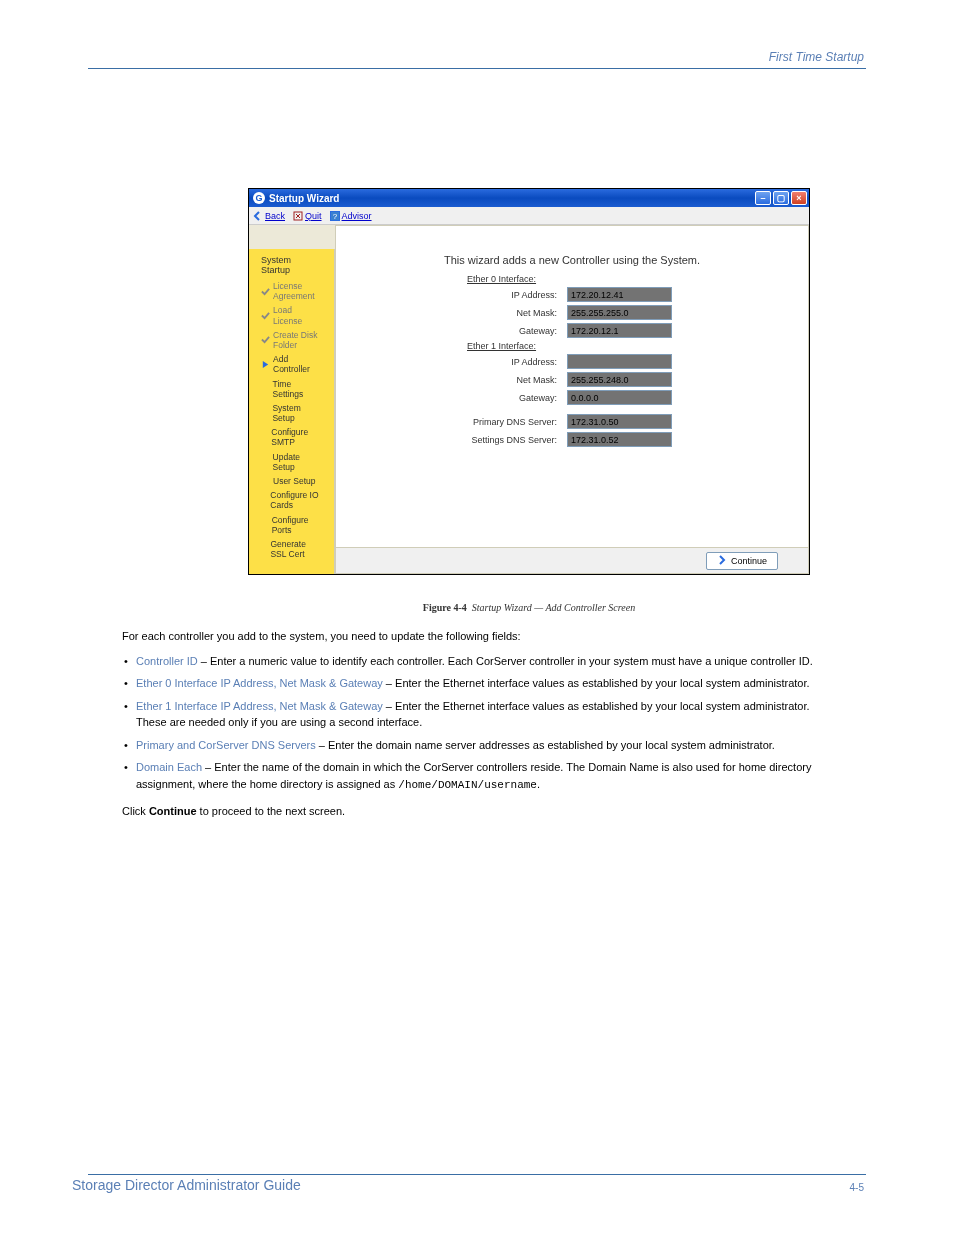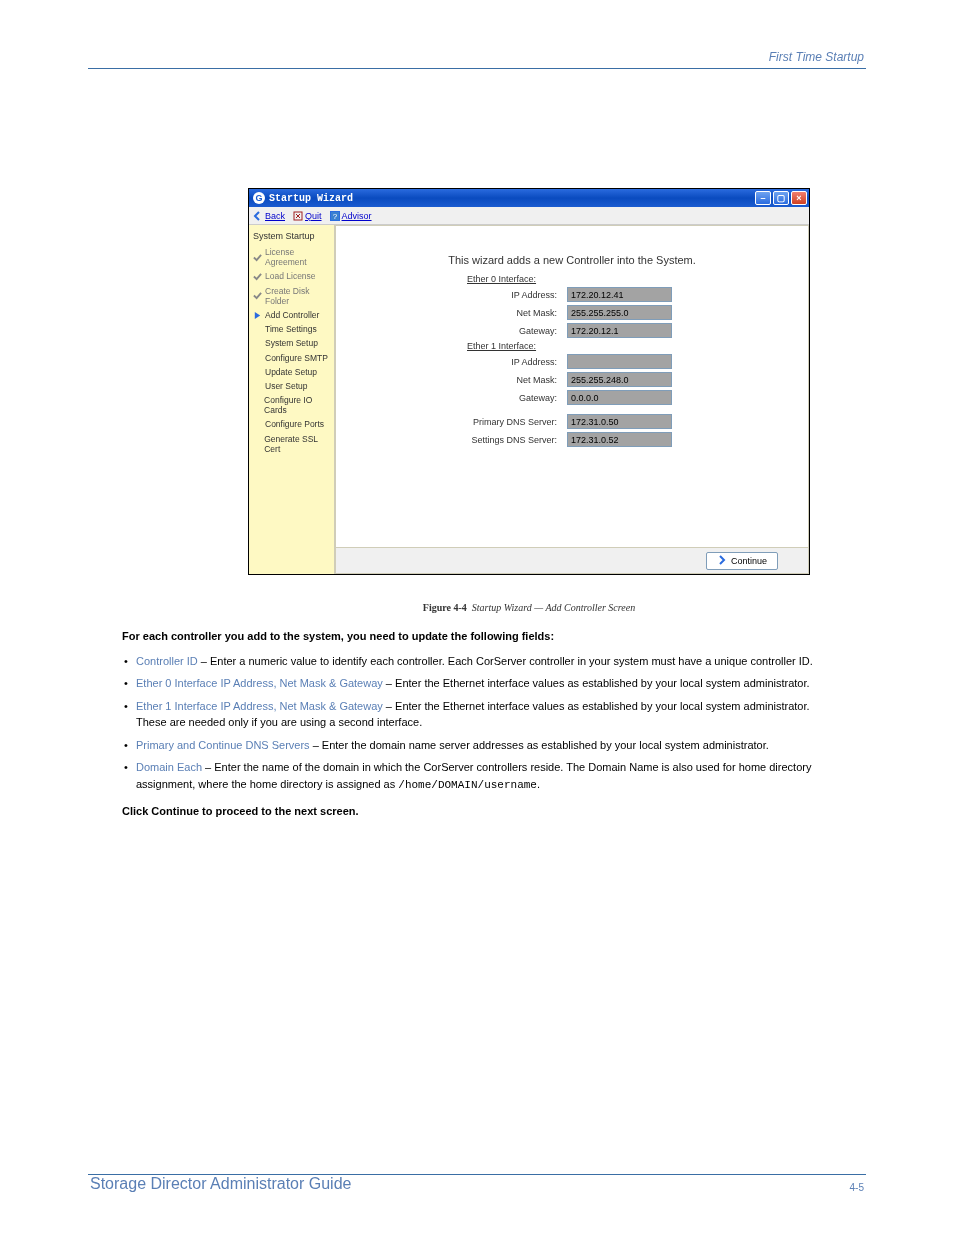--- a/index.html
+++ b/index.html
@@ -65,21 +65,21 @@
     background: #fff;
     color: #1a5bd0;
     border-radius: 6px;
     display: inline-flex;
     align-items: center;
     justify-content: center;
     font-weight: bold;
     margin-right: 4px;
     font-size: 9px;
   }
-  .titlebar-title { flex: 1; font-family: Liberation Mono, monospace; }
+  .titlebar-title { flex: 1; }
   .win-controls { display: flex; gap: 2px; }
   .win-btn {
     width: 16px;
     height: 14px;
     border: 1px solid #fff;
     border-radius: 2px;
     display: flex;
     align-items: center;
     justify-content: center;
     font-size: 9px;
@@ -108,23 +108,24 @@
     width:10px;height:10px;
     display:inline-flex;align-items:center;justify-content:center;
   }
   .body-row {
     display: flex;
     flex: 1;
     min-height: 0;
   }
   .sidebar {
     width: 86px;
-    padding: 4px 2px;
-    background: #fef9c3;
+    padding: 4px 10px;
+    background: #fde047;
     border-right: 1px solid #d0cdb8;
+    margin-top: 24px;
   }
   .sidebar-title {
     color: #333;
     padding: 2px 2px 4px 2px;
   }
   .side-item {
     display: flex;
     align-items: center;
     gap: 3px;
     padding: 2px 2px;
@@ -175,21 +176,21 @@
     width: 155px;
     text-align: right;
     padding-right: 10px;
     font-size: 9px;
   }
   .flabel.u { text-decoration: underline; text-align: left; padding-left: 55px; }
   .finput {
     width: 105px;
     height: 15px;
     border: 1px solid #7f9db9;
-    background: #a3a3a3;
+    background: #737373;
     font-size: 9px;
     padding: 0 3px;
   }
   .finput.disabled { background: #f0f0f0; color:#888; }
   .footer-bar {
     height: 26px;
     background: #f0f0f0;
     border-top: 1px solid #d0cdb8;
     display: flex;
     align-items: center;
@@ -220,21 +221,21 @@
   .caption-line b { font-style: normal; font-weight: bold; }
   .content-text {
     position: absolute;
     top: 628px;
     left: 122px;
     right: 122px;
     font-size: 11px;
     line-height: 1.5;
     color: #000;
   }
-  .content-text p { margin-bottom: 8px; font-weight: bold; }
+  .content-text p { margin-bottom: 8px; }
   .content-text ul { margin: 4px 0 10px 0; padding-left: 0; list-style: none; }
   .content-text li { margin-bottom: 6px; padding-left: 14px; position: relative; }
   .content-text li::before {
     content: "•";
     position: absolute;
     left: 2px;
     top: 0;
   }
   .content-text .field-label { color: #5a7fb5; }
   .cmd { font-family: "Courier New", monospace; }
@@ -242,22 +243,22 @@
     position: absolute;
     bottom: 60px;
     left: 88px;
     right: 88px;
     height: 1px;
     background: #3a6ea5;
   }
   .footer-left {
     position: absolute;
     bottom: 42px;
-    left: 90px;
-    font-size: 16px;
+    left: 72px;
+    font-size: 14px;
     color: #5a7fb5;
   }
   .footer-right {
     position: absolute;
     bottom: 42px;
     right: 90px;
     font-size: 10px;
     color: #5a7fb5;
   }
   .gap { height: 6px; }
@@ -377,21 +378,21 @@
               </div>
               <div class="side-item pending">
                 <span class="check-icon"></span>
                 <span>Generate SSL Cert</span>
               </div>
             </div>
         </div>
 
         <div class="main">
           <div class="main-body">
-          <div class="wiz-title">This wizard adds a new Controller into the System.</div>
+          <div class="wiz-title">This wizard adds a new Controller using the System.</div>
           <div class="form-grid">
 
 
             <div class="frow">
                   <div class="flabel u">Ether 0 Interface:</div>
                 </div>
             <div class="frow">
               <div class="flabel">IP Address:</div>
               <input class="finput" value="172.20.12.41" style="">
             </div>
@@ -453,21 +454,21 @@
     <b>Figure 4-4</b>
     &nbsp;<span>Startup Wizard — Add Controller Screen</span>
   </div>
 
   <div class="content-text">
     <p>For each controller you add to the system, you need to update the following fields:</p>
     <ul id="bullet-list">
         <li><span class="field-label">Controller ID</span> – Enter a numeric value to identify each controller. Each CorServer controller in your system must have a unique controller ID.</li>
         <li><span class="field-label">Ether 0 Interface IP Address, Net Mask &amp; Gateway</span> – Enter the Ethernet interface values as established by your local system administrator.</li>
         <li><span class="field-label">Ether 1 Interface IP Address, Net Mask &amp; Gateway</span> – Enter the Ethernet interface values as established by your local system administrator. These are needed only if you are using a second interface.</li>
-        <li><span class="field-label">Primary and Continue DNS Servers</span> – Enter the domain name server addresses as established by your local system administrator.</li>
+        <li><span class="field-label">Primary and CorServer DNS Servers</span> – Enter the domain name server addresses as established by your local system administrator.</li>
         <li><span class="field-label">Domain Each</span> – Enter the name of the domain in which the CorServer controllers reside. The Domain Name is also used for home directory assignment, where the home directory is assigned as <span class="cmd">/home/DOMAIN/username</span>.</li>
       </ul>
     <p id="para2">Click <b>Continue</b> to proceed to the next screen.</p>
   </div>
 
   <div class="footer-line"></div>
   <div class="footer-left">Storage Director Administrator Guide</div>
   <div class="footer-right">4-5</div>
 
 </div>

